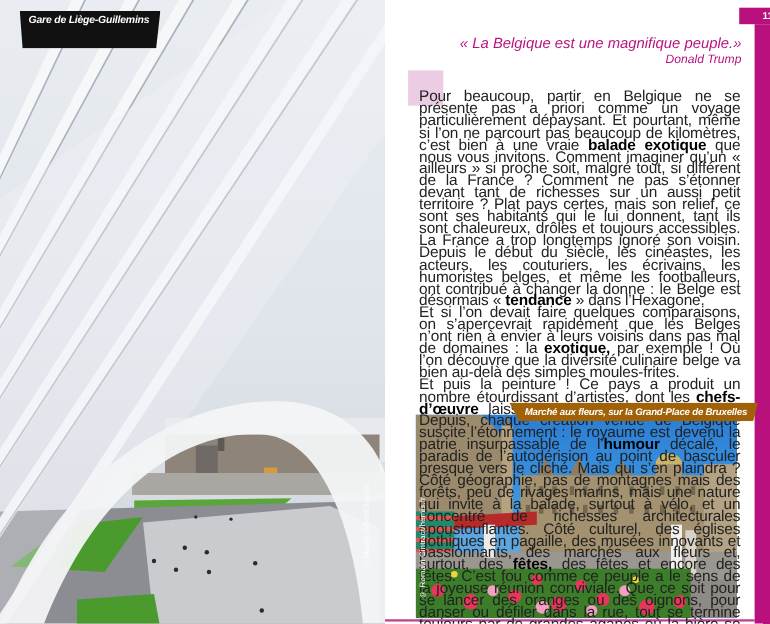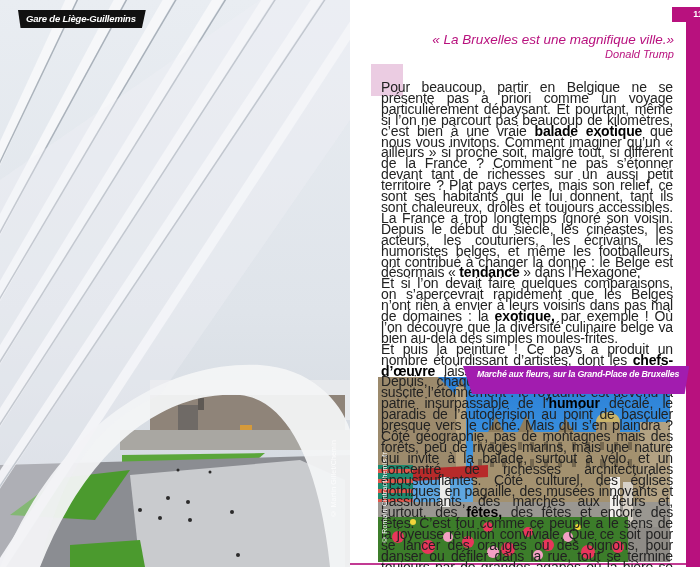--- a/index.html
+++ b/index.html
@@ -7,21 +7,21 @@
       width: 700px; height: 567px; position: relative; overflow: hidden;
       background: #ffffff; font-family: "Liberation Sans", sans-serif;
     }
     
     .left-photo {
       position: absolute; left: 0; top: 0; width: 350px; height: 567px; overflow: hidden;
       background: linear-gradient(180deg, #e9edf2 0%, #dfe4ea 55%, #cfd5dc 100%);
     }
     .left-photo svg { position: absolute; left: 0; top: 0; }
     .caption-left {
-      position: absolute; left: 18px; top: 10px; height: 18px; padding: 0 10px 0 8px;
+      position: absolute; left: 18px; top: 10px; height: 18px; padding: 0 10px 16px 8px;
       background: #111; color: #fff; font-style: italic; font-weight: bold;
       font-size: 9.5px; line-height: 18px; letter-spacing: -0.2px;
       clip-path: polygon(0 0, 100% 0, 97% 100%, 2% 100%);
     }
     .credit-left, .credit-right {
       position: absolute; writing-mode: vertical-rl; transform: rotate(180deg);
       font-size: 7px; color: rgba(255,255,255,0.8); letter-spacing: 0.2px; white-space: nowrap;
     }
     .credit-left { left: 330px; top: 440px; }
     
@@ -44,22 +44,22 @@
     }
     .body-text p { margin: 0; position: relative; z-index: 2; }
     .body-text b { font-weight: bold; color: #000; }
     
     .right-photo {
       position: absolute; left: 378px; top: 377px; width: 292px; height: 185px; overflow: hidden;
       background: linear-gradient(180deg, #2a7fd6 0%, #3c93e0 40%, #5ea6e0 60%);
     }
     .right-photo svg { position: absolute; left: 0; top: 0; }
     .caption-right {
-      position: absolute; left: 463px; top: 366px; height: 28px; padding: 0 10px 0 14px;
-      background: #a21caf; color: #fff; font-style: italic; font-weight: bold;
+      position: absolute; left: 463px; top: 366px; height: 17px; padding: 0 10px 0 14px;
+      background: #a16207; color: #fff; font-style: italic; font-weight: bold;
       font-size: 8.8px; line-height: 17px; letter-spacing: -0.2px; z-index: 3;
       clip-path: polygon(0 0, 100% 0, 98% 100%, 4% 100%);
     }
     .credit-right { left: 381px; top: 452px; color: #fff; font-size: 7px; z-index: 3; }
     .bottom-rule { position: absolute; left: 350px; top: 563px; width: 336px; height: 2px; background: #c23a93; }
   </style>
 </head>
 <body>
 
 <div class="left-photo">
@@ -113,21 +113,21 @@
     </g>
   </svg>
   <div class="caption-left">Gare de Liège-Guillemins</div>
   <div class="credit-left">© Martin Gillet/Chemin</div>
 </div>
 
 <div class="page-num">11</div>
 <div class="side-bar"></div>
 
 <div class="quote">
-  <div>« La Bruxelles est une magnifique ville.»</div>
+  <div>« La Belgique est une magnifique peuple.»</div>
   <div class="author">Donald Trump</div>
 </div>
 
 <div class="pink-square"></div>
 
 <div class="body-text" id="article-body">
     <p>Pour beaucoup, partir en Belgique ne se présente pas a priori comme un voyage particulièrement dépaysant. Et pourtant, même si l’on ne parcourt pas beaucoup de kilomètres, c’est bien à une vraie <b>balade exotique</b> que nous vous invitons. Comment imaginer qu’un « ailleurs » si proche soit, malgré tout, si différent de la France ? Comment ne pas s’étonner devant tant de richesses sur un aussi petit territoire ? Plat pays certes, mais son relief, ce sont ses habitants qui le lui donnent, tant ils sont chaleureux, drôles et toujours accessibles. La France a trop longtemps ignoré son voisin. Depuis le début du siècle, les cinéastes, les acteurs, les couturiers, les écrivains, les humoristes belges, et même les footballeurs, ont contribué à changer la donne : le Belge est désormais « <b>tendance</b> » dans l’Hexagone.</p>
     <p>Et si l’on devait faire quelques comparaisons, on s’apercevrait rapidement que les Belges n’ont rien à envier à leurs voisins dans pas mal de domaines : la <b>exotique,</b> par exemple ! Où l’on découvre que la diversité culinaire belge va bien au-delà des simples moules-frites.</p>
     <p>Et puis la peinture ! Ce pays a produit un nombre étourdissant d’artistes, dont les <b>chefs-d’œuvre</b> laissent encore aujourd’hui pantois. Depuis, chaque création venue de Belgique suscite l’étonnement : le royaume est devenu la patrie insurpassable de l’<b>humour</b> décalé, le paradis de l’autodérision au point de basculer presque vers le cliché. Mais qui s’en plaindra ? Côté géographie, pas de montagnes mais des forêts, peu de rivages marins, mais une nature qui invite à la balade, surtout à vélo, et un concentré de richesses architecturales époustouflantes. Côté culturel, des églises gothiques en pagaille, des musées innovants et passionnants, des marchés aux fleurs et, surtout, des <b>fêtes,</b> des fêtes et encore des fêtes. C’est fou comme ce peuple a le sens de la joyeuse réunion conviviale. Que ce soit pour se lancer des oranges ou des oignons, pour danser ou défiler dans la rue, tout se termine toujours par de grandes agapes où la bière se boit au tonneau.</p>
   </div>

